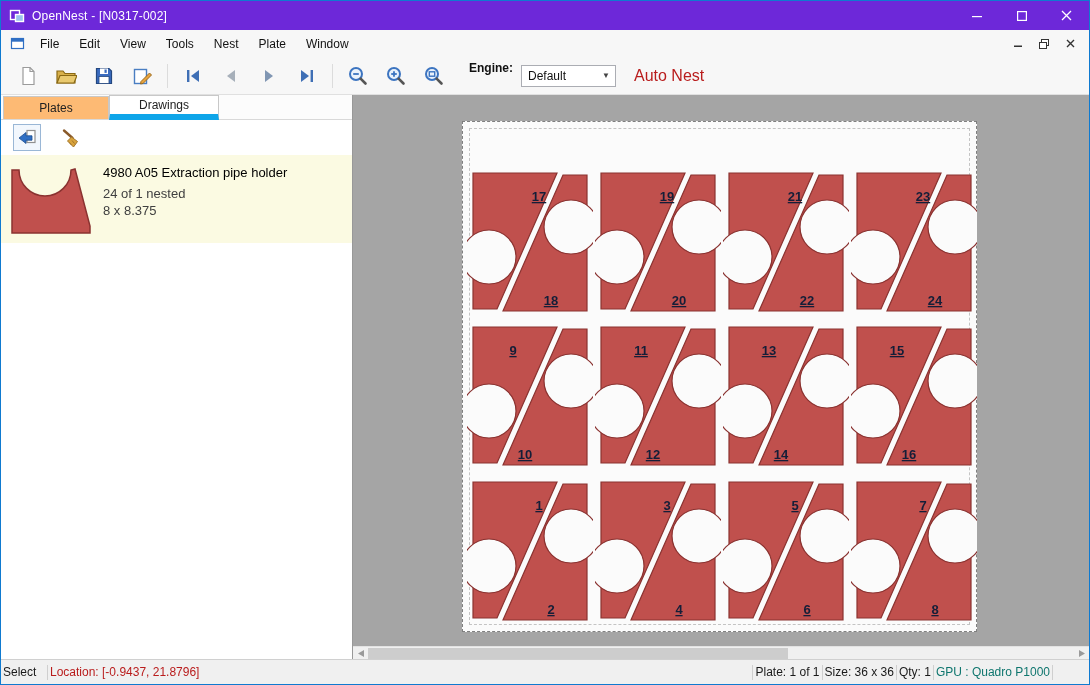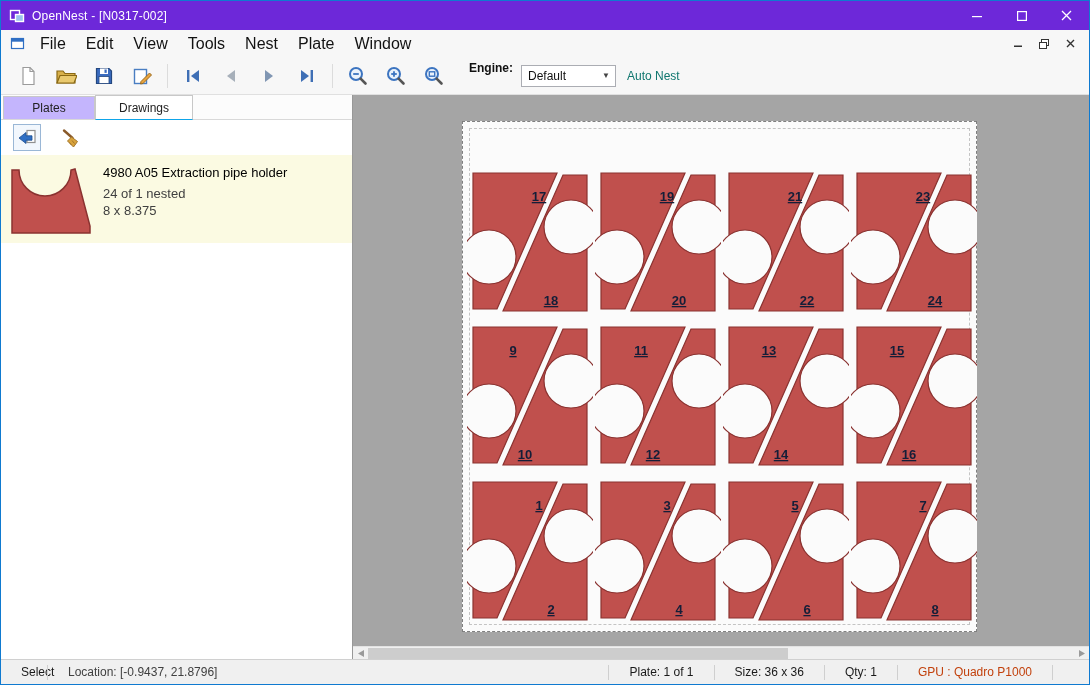--- a/index.html
+++ b/index.html
@@ -11,45 +11,45 @@
   
   .titlebar{flex:0 0 29px;background:#6d28d9;display:flex;align-items:center;color:#fff}
   .titlebar .app-icon{margin:0 7px 0 8px;display:flex}
   .titlebar .title{font-size:12px;letter-spacing:.2px}
   .titlebar .spacer{flex:1}
   .tb-btn{width:45px;height:29px;display:flex;align-items:center;justify-content:center}
 
   
   .menubar{flex:0 0 27px;background:#f7f7f7;display:flex;align-items:center}
   .mdi-icon{margin:0 5px 0 9px;display:flex}
-  .menu-item{padding:0 10px;font-size:16px;height:100%;display:flex;align-items:center;color:#121212}
+  .menu-item{padding:0 10px;font-size:12px;height:100%;display:flex;align-items:center;color:#121212}
   .mdi-controls{margin-left:auto;display:flex;align-items:center;padding-right:8px;gap:4px}
   .mdi-btn{width:22px;height:20px;display:flex;align-items:center;justify-content:center}
 
   
   .toolbar{flex:0 0 38px;background:#f7f7f7;border-bottom:1px solid #e0e0e0;
     display:flex;align-items:center;padding-left:8px}
   .tool-btn{width:38px;height:32px;display:flex;align-items:center;justify-content:center}
   .tool-sep{width:1px;height:24px;background:#dcdcdc;margin:0 6px}
   .engine-label{font-weight:bold;font-size:12px;margin:0 8px 16px 16px;color:#111}
   .engine-combo{width:95px;height:22px;background:#fff;border:1px solid #abadb3;
     font-size:12px;display:flex;align-items:center;padding-left:6px;color:#111}
   .combo-caret{margin-left:auto;padding-right:5px;font-size:8px;color:#444}
-  .autonest{font-size:12px;margin-left:11px;color:#0f766e}
+  .autonest{font-size:16px;margin-left:18px;color:#b91c1c}
 
   
   .content{flex:1;display:flex;min-height:0}
   .sidebar{flex:0 0 352px;background:#fff;border-right:1px solid #989898;
     display:flex;flex-direction:column}
   .tabstrip{flex:0 0 25px;display:flex;align-items:flex-end;background:#fcfcfc;
     border-bottom:1px solid #d9d9d9;padding-left:2px}
-  .tab{height:23px;width:92px;display:flex;align-items:center;justify-content:center;
-    font-size:12px;color:#222;border:1px solid #c8c8c8;background:#c4b5fd;border-bottom:none}
-  .tab.active{background:#fff;height:25px;width:98px;margin-bottom:-1px;
-    border-bottom:1px solid #0ea5e9;z-index:2}
+  .tab{height:23px;width:106px;display:flex;align-items:center;justify-content:center;
+    font-size:12px;color:#222;border:1px solid #c8c8c8;background:#fdba74;border-bottom:none}
+  .tab.active{background:#fff;height:25px;width:110px;margin-bottom:-1px;
+    border-bottom:6px solid #0ea5e9;z-index:2}
   .panel-toolbar{flex:0 0 35px;display:flex;align-items:center;padding-left:12px;gap:16px;background:#fff}
   .pbtn{width:28px;height:27px;display:flex;align-items:center;justify-content:center;background:transparent}
   .pbtn.bordered{border:1px solid #9ab7d6;background:#f2f7fd}
   .drawing-item{flex:0 0 88px;background:#fbfae2;display:flex;padding:7px 8px}
   .thumb{flex:0 0 84px;height:74px}
   .item-text{margin-left:10px;padding-top:3px;min-width:0}
   .item-title{font-size:13px;font-weight:normal;color:#000;margin-bottom:5px;white-space:nowrap}
   .item-line{font-size:13px;color:#404040;line-height:17px;white-space:nowrap}
   .list-rest{flex:1;background:#fff}
 
@@ -64,25 +64,25 @@
   .hscroll{position:absolute;left:0;right:0;bottom:0;height:13px;background:#f0f0f0;
     border-top:1px solid #e2e2e2}
   .hthumb{position:absolute;left:15px;top:1px;height:11px;width:420px;background:#cdcdcd}
   .harrow{position:absolute;top:0;width:15px;height:12px;display:flex;align-items:center;justify-content:center}
   .harrow.right{right:0}
 
   
   .statusbar{flex:0 0 25px;background:#f0f0f0;border-top:1px solid #d0d0d0;
     display:flex;align-items:center;font-size:12px;color:#1a1a1a}
   .sb-sep{width:1px;height:15px;background:#cfcfcf}
-  .sb-cell{padding:0 20px;white-space:nowrap}
+  .sb-cell{padding:0 2px;white-space:nowrap}
   .sb-mode{width:46px}
-  .sb-loc{color:#404040}
+  .sb-loc{color:#b91c1c}
   .sb-spacer{flex:1}
-  .sb-gpu{color:#c2410c}
+  .sb-gpu{color:#0f766e}
   .sb-end{width:36px}
 </style>
 </head>
 <body>
 
 <div class="window">
 
   <div class="titlebar">
     <span class="app-icon">
       <svg width="16" height="16" viewBox="0 0 16 16">

